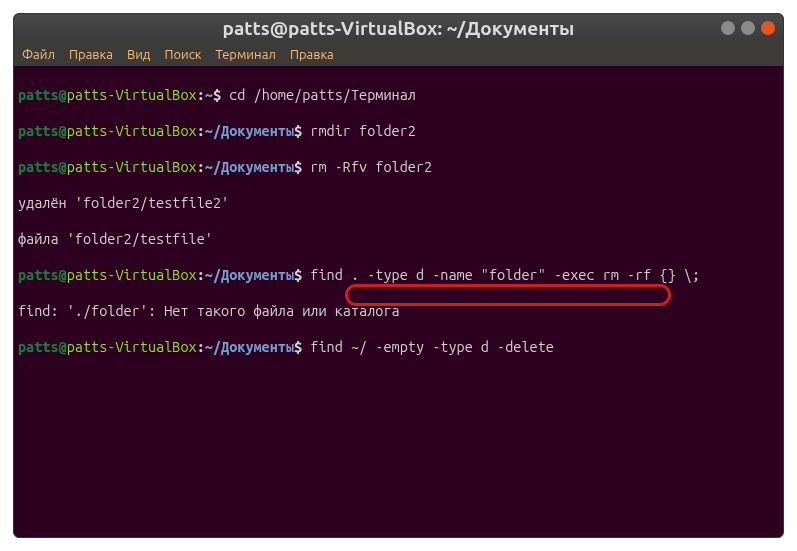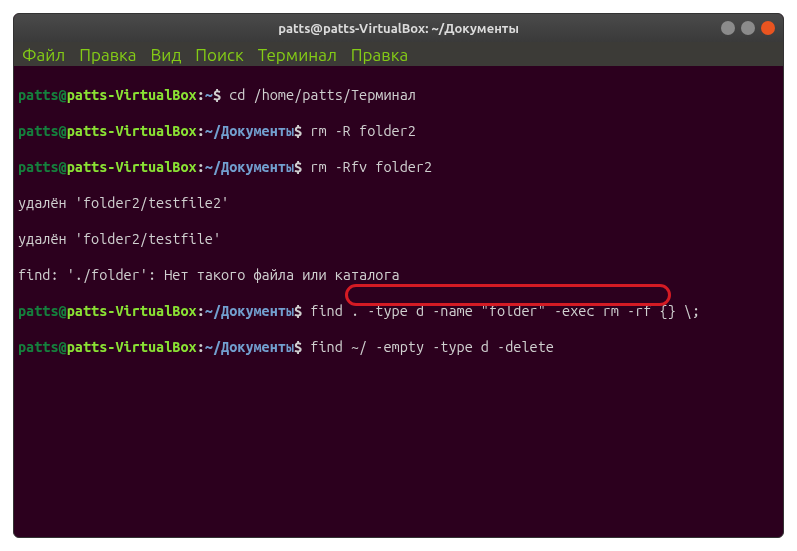--- a/index.html
+++ b/index.html
@@ -22,21 +22,21 @@
     }
     .titlebar {
       background: linear-gradient(#4a4a4a, #3a3a3a);
       height: 28px;
       display: flex;
       align-items: center;
       justify-content: center;
       position: relative;
       color: #dcdcdc;
       font-family: "Ubuntu", sans-serif;
-      font-size: 13px;
+      font-size: 19px;
       font-weight: bold;
     }
     .window-controls {
       position: absolute;
       right: 8px;
       display: flex;
       gap: 6px;
     }
     .win-btn {
       width: 14px;
@@ -52,38 +52,38 @@
     .win-min { background: #8b8b8b; }
     .win-max { background: #8b8b8b; }
     .win-close { background: #e95420; }
     .menubar {
       background: #3c3b37;
       height: 24px;
       display: flex;
       align-items: center;
       padding: 0 8px;
       gap: 14px;
-      color: #84cc16;
+      color: #fdba74;
       font-family: "Ubuntu", sans-serif;
-      font-size: 17px;
+      font-size: 13px;
     }
     .menu-item { cursor: pointer; }
     .terminal {
       flex: 1;
       padding: 2px 4px;
       font-size: 14.5px;
       line-height: 18px;
       color: #d0d0d0;
       white-space: pre-wrap;
       word-break: break-all;
       position: relative;
     }
     .line { display: block; }
     .user { color: #15803d; font-weight: bold; }
-    .host { color: #8ae234; font-weight: bold; }
+    .host { color: #8ae234; font-weight: normal; }
     .colon { color: #d0d0d0; font-weight: bold; }
     .cwd { color: #729fcf; font-weight: bold; }
     .dollar { color: #d0d0d0; font-weight: bold; }
     .cmd { color: #d0d0d0; }
     .out { color: #d0d0d0; }
     .highlight-box {
       position: absolute;
       border: 3px solid #d41b24;
       border-radius: 14px;
       pointer-events: none;
@@ -104,22 +104,22 @@
   <div class="menubar">
     <span class="menu-item">Файл</span>
     <span class="menu-item">Правка</span>
     <span class="menu-item">Вид</span>
     <span class="menu-item">Поиск</span>
     <span class="menu-item">Терминал</span>
     <span class="menu-item">Правка</span>
   </div>
   <div class="terminal">
 <span class="line"><span class="user">patts</span><span class="user">@</span><span class="host">patts-VirtualBox</span><span class="colon">:</span><span class="cwd">~</span><span class="dollar">$</span><span class="cmd"> cd /home/patts/Терминал</span></span>
-<span class="line"><span class="user">patts</span><span class="user">@</span><span class="host">patts-VirtualBox</span><span class="colon">:</span><span class="cwd">~/Документы</span><span class="dollar">$</span><span class="cmd"> rm -R folder2</span></span>
+<span class="line"><span class="user">patts</span><span class="user">@</span><span class="host">patts-VirtualBox</span><span class="colon">:</span><span class="cwd">~/Документы</span><span class="dollar">$</span><span class="cmd"> rmdir folder2</span></span>
 <span class="line"><span class="user">patts</span><span class="user">@</span><span class="host">patts-VirtualBox</span><span class="colon">:</span><span class="cwd">~/Документы</span><span class="dollar">$</span><span class="cmd"> rm -Rfv folder2</span></span>
 <span class="line out">удалён 'folder2/testfile2'</span>
-<span class="line out">удалён 'folder2/testfile'</span>
+<span class="line out">файла 'folder2/testfile'</span>
+<span class="line"><span class="user">patts</span><span class="user">@</span><span class="host">patts-VirtualBox</span><span class="colon">:</span><span class="cwd">~/Документы</span><span class="dollar">$</span><span class="cmd"> find . -type d -name "folder" -exec rm -rf {} \;</span></span>
 <span class="line out">find: './folder': Нет такого файла или каталога</span>
-<span class="line"><span class="user">patts</span><span class="user">@</span><span class="host">patts-VirtualBox</span><span class="colon">:</span><span class="cwd">~/Документы</span><span class="dollar">$</span><span class="cmd"> find . -type d -name "folder" -exec rm -rf {} \;</span></span>
 <span class="line"><span class="user">patts</span><span class="user">@</span><span class="host">patts-VirtualBox</span><span class="colon">:</span><span class="cwd">~/Документы</span><span class="dollar">$</span><span class="cmd"> find ~/ -empty -type d -delete</span></span>
     <div class="highlight-box" style="top:218px;left:331px;width:326px;height:22px;"></div>
   </div>
 </div>
 
 </body></html>

